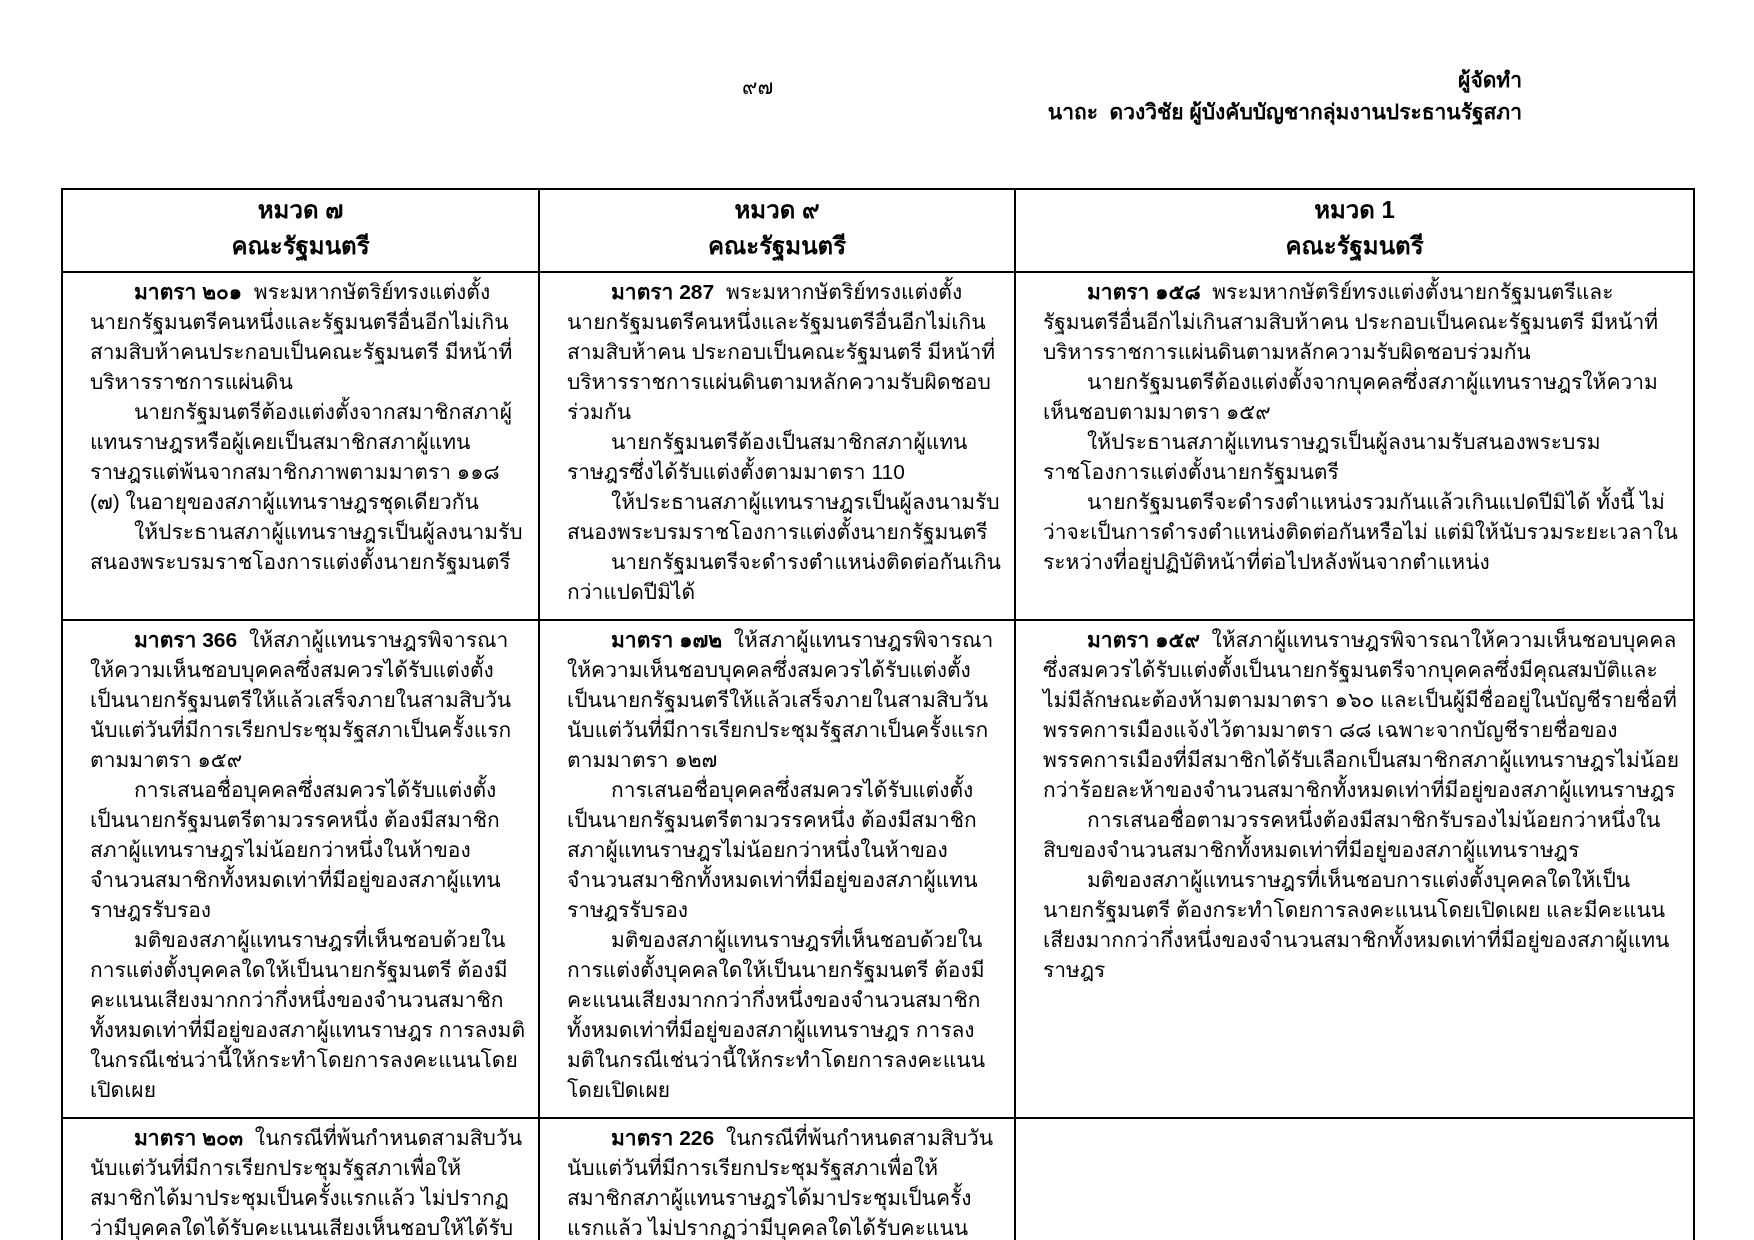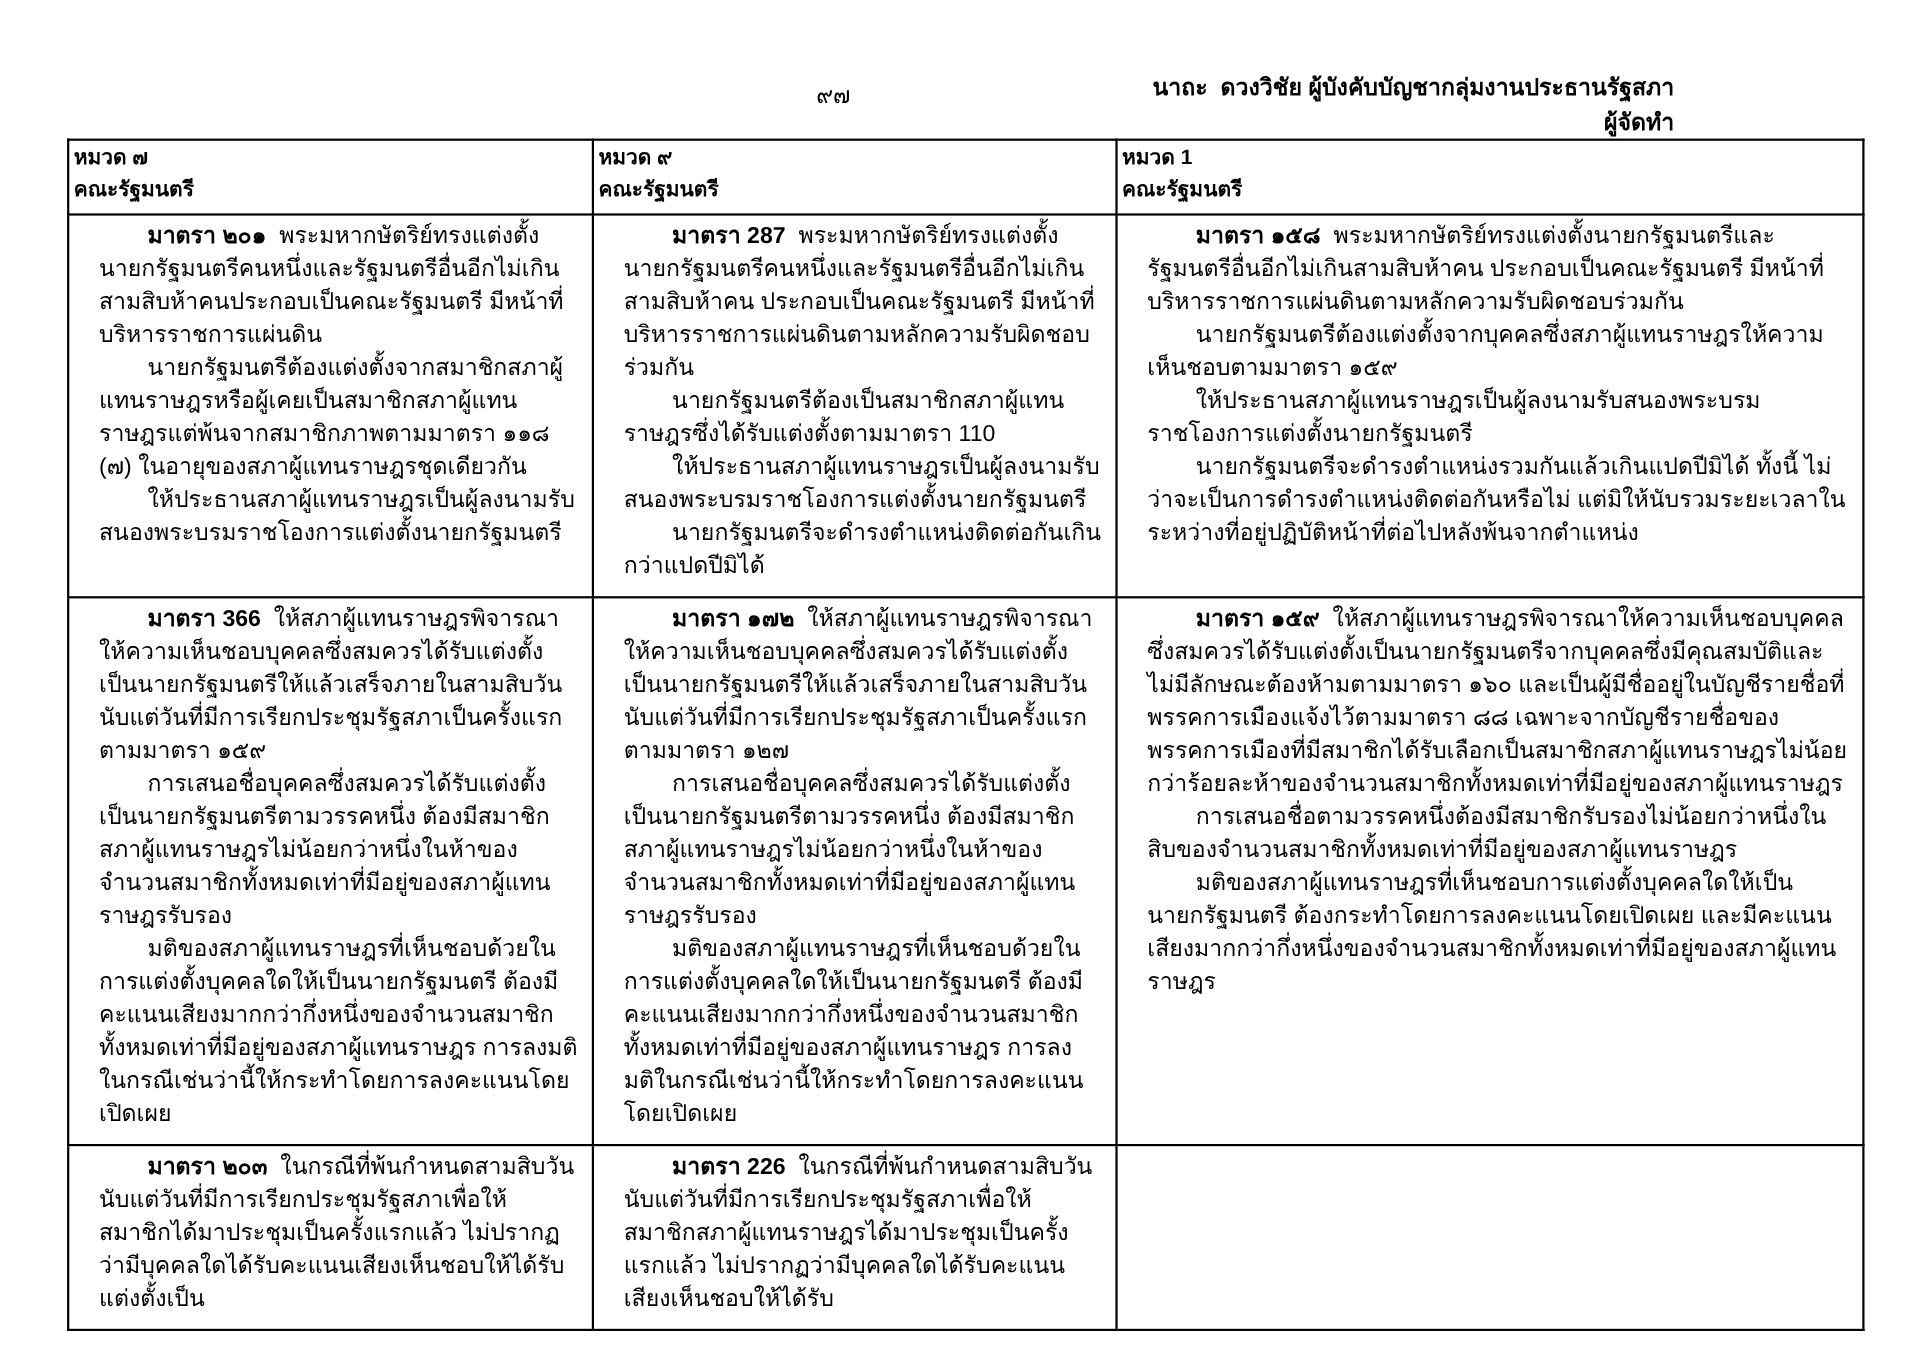--- a/index.html
+++ b/index.html
@@ -6,21 +6,21 @@
   html, body { margin: 0; padding: 0; }
   body {
     width: 1754px;
     height: 1240px;
     background: #ffffff;
     color: #000000;
     font-family: "Liberation Sans", "DejaVu Sans", sans-serif;
     position: relative;
     overflow: hidden;
   }
-  .page-header { position: relative; height: 126px; }
+  .page-header { position: relative; height: 188px; }
   .page-number {
     position: absolute;
     left: 742px;
     top: 70px;
     font-size: 21px;
   }
   .author-block {
     position: absolute;
     right: 232px;
     top: 64px;
@@ -38,23 +38,23 @@
   .doc-table th, .doc-table td {
     border: 2px solid #000000;
   }
   .title-cell {
     font-size: 21.5px;
     font-weight: bold;
     text-align: center;
     padding: 5px 4px;
   }
   .chapter-cell {
-    font-size: 19px;
+    font-size: 24px;
     font-weight: bold;
-    text-align: left;
+    text-align: center;
     padding: 2px 4px 7px;
     line-height: 1.5;
   }
   .body-cell {
     vertical-align: top;
     padding: 4px 12px 12px 27px;
     font-size: 21px;
     line-height: 30px;
   }
   .body-cell p {
@@ -64,22 +64,22 @@
   .section-label { font-weight: bold; }
 </style>
 </head>
 <body>
 
 <div class="page">
 
   <header class="page-header">
     <div class="page-number">๙๗</div>
     <div class="author-block">
+      <div>ผู้จัดทำ</div>
       <div>นาถะ&nbsp; ดวงวิชัย ผู้บังคับบัญชากลุ่มงานประธานรัฐสภา</div>
-      <div>ผู้จัดทำ</div>
     </div>
   </header>
 
   <table class="doc-table">
     <colgroup>
       <col style="width:477px">
       <col style="width:476px">
       <col style="width:679px">
     </colgroup>
     <tbody>

